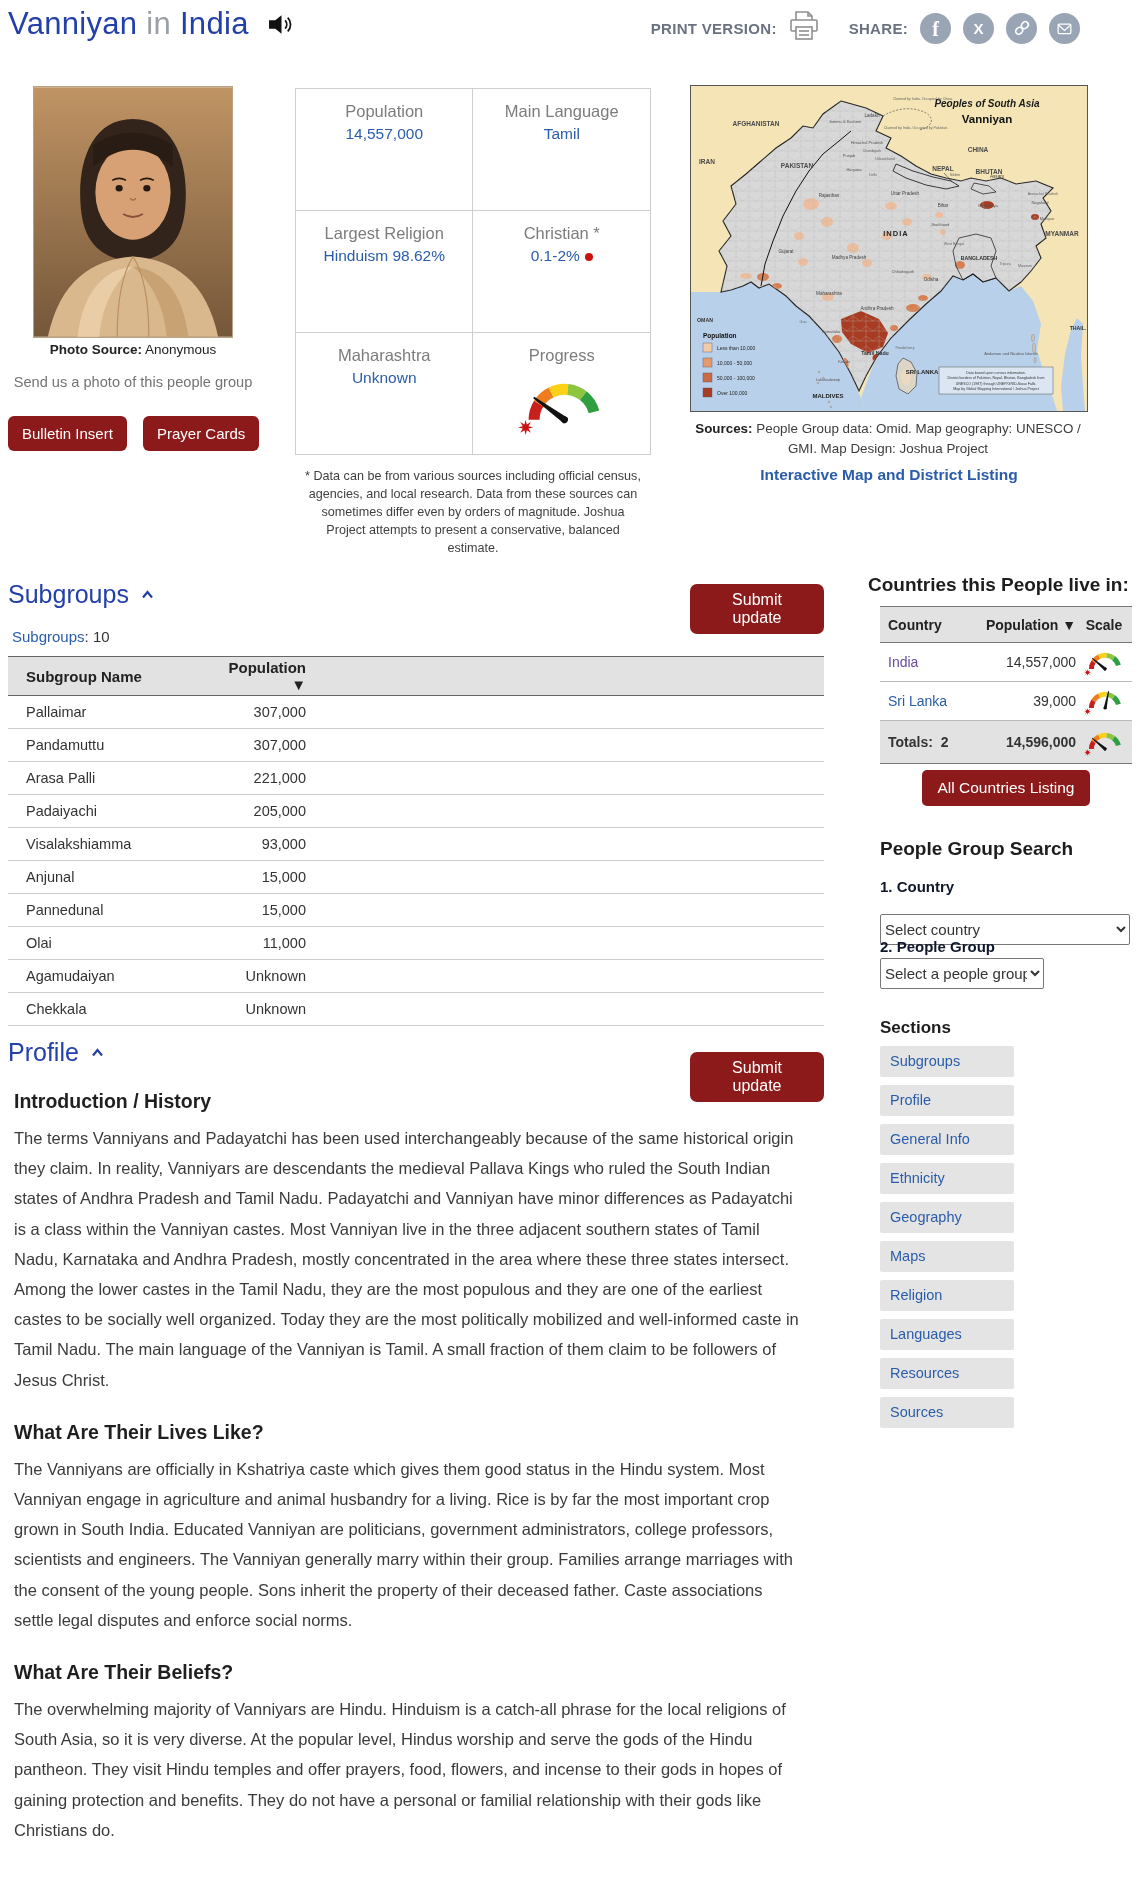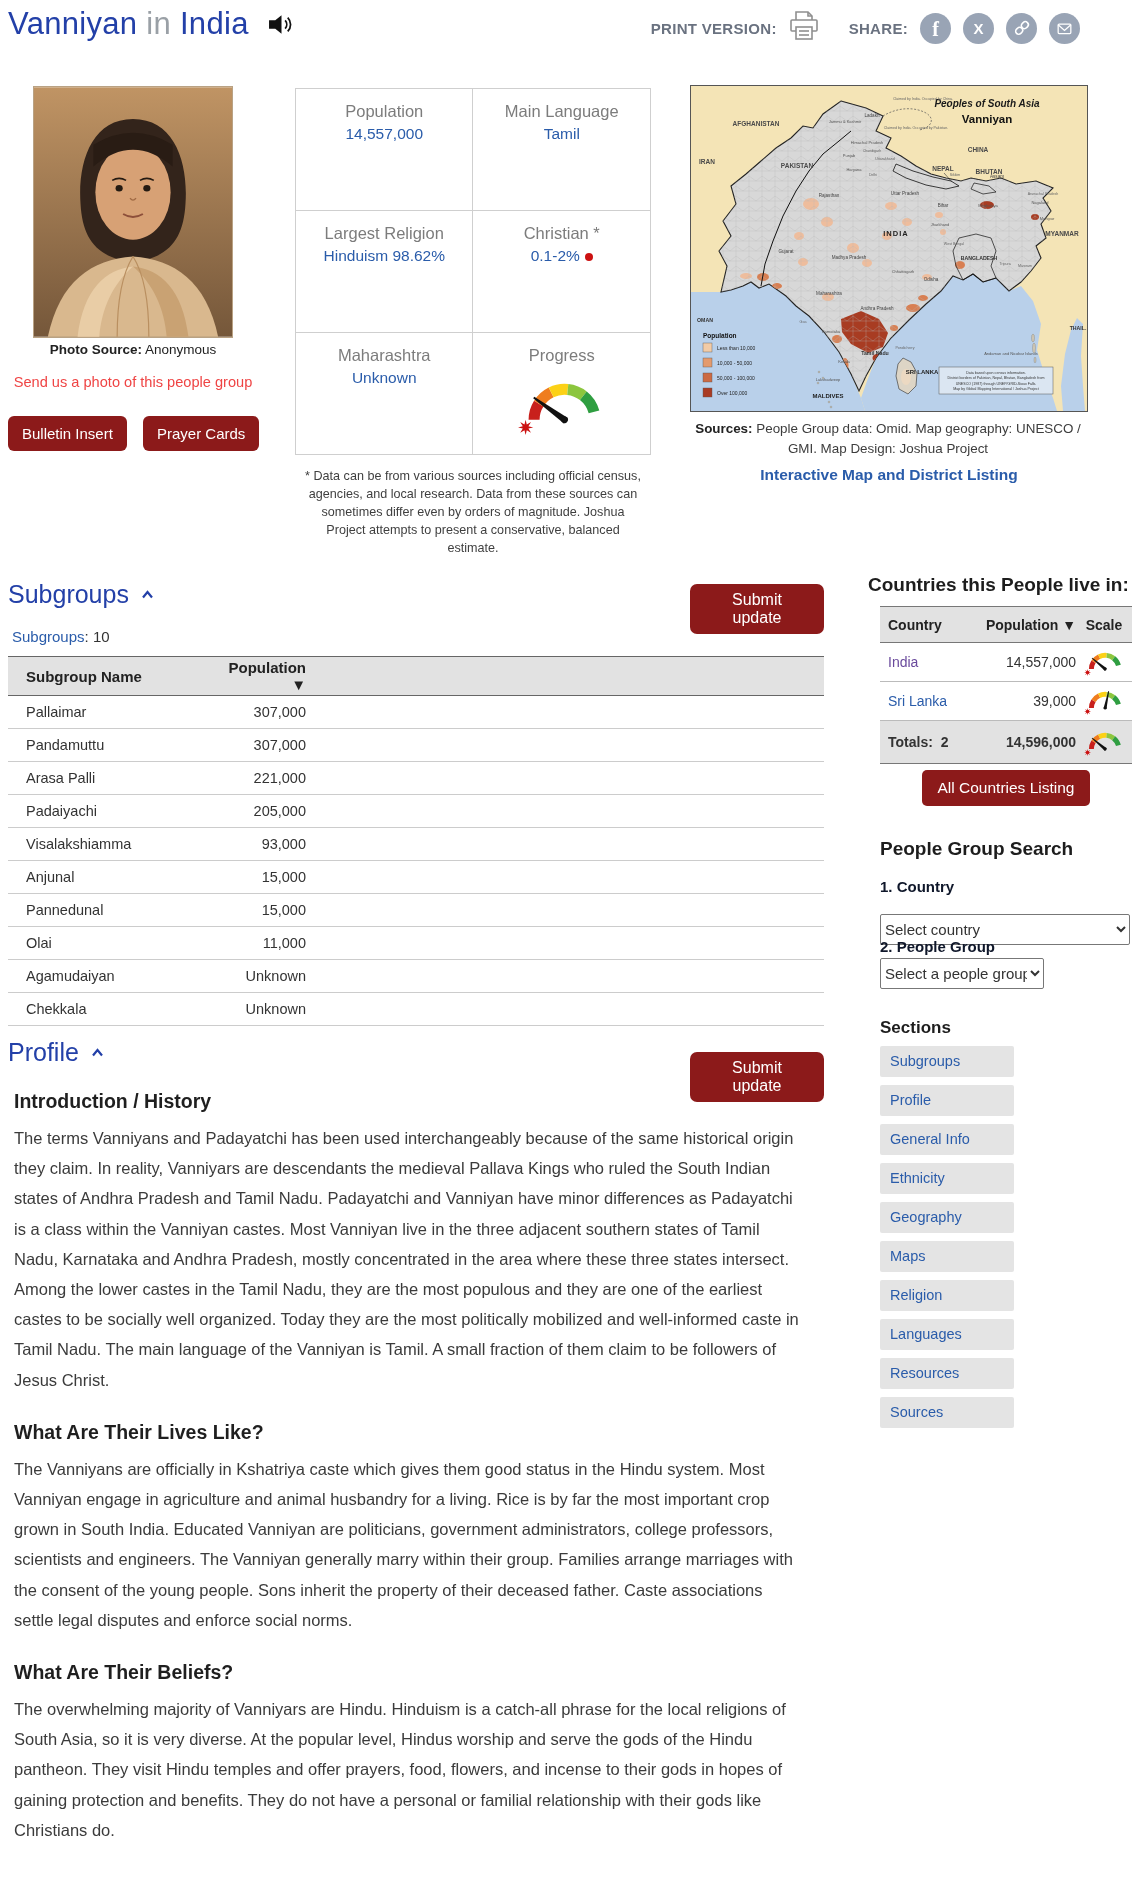--- a/index.html
+++ b/index.html
@@ -16,21 +16,21 @@
   .hdr-lbl{color:#6a7280;font-size:15px;font-weight:700;letter-spacing:.3px;}
   .share-circle{width:31px;height:31px;border-radius:50%;background:#99a4b5;display:flex;
     align-items:center;justify-content:center;color:#fff;margin-left:2px;}
   .share-circle.fb span{font-family:"Liberation Serif",serif;font-weight:700;font-size:20px;margin-top:2px;}
   .share-circle.xx span{font-weight:700;font-size:15px;}
   .printer{margin-right:18px;}
   
   .photo{left:33px;top:86px;width:200px;height:252px;border:1px solid #b9a284;box-sizing:border-box;}
   .photo-src{left:8px;top:342px;width:250px;text-align:center;font-size:13.5px;color:#222;}
   .photo-src b{font-weight:700;}
-  .send-link{left:8px;top:374px;width:250px;text-align:center;font-size:14.6px;color:#ef4444;white-space:nowrap;cursor:pointer;}
+  .send-link{left:8px;top:374px;width:250px;text-align:center;font-size:14.6px;color:#737373;white-space:nowrap;cursor:pointer;}
   .mbtn{position:absolute;background:#8c1a1a;color:#fff;font-size:15px;padding:9px 14px;border:none;
         border-radius:6px;cursor:pointer;font-family:inherit;}
   
   .stats{left:295px;top:88px;width:356px;border-collapse:collapse;}
   .stats td{border:1px solid #cfcfcf;width:178px;height:122px;vertical-align:top;text-align:center;padding-top:13px;box-sizing:border-box;}
   .stat-lbl{color:#7c7c7c;font-size:16.5px;margin-bottom:4px;}
   .stat-val{color:#2a5caa;font-size:15.5px;}
   .red-dot{display:inline-block;width:8px;height:8px;border-radius:50%;background:#cc1111;margin-left:5px;}
   .footnote{left:305px;top:468px;width:336px;text-align:center;font-size:12.6px;line-height:1.42;color:#3f3f3f;}
   

